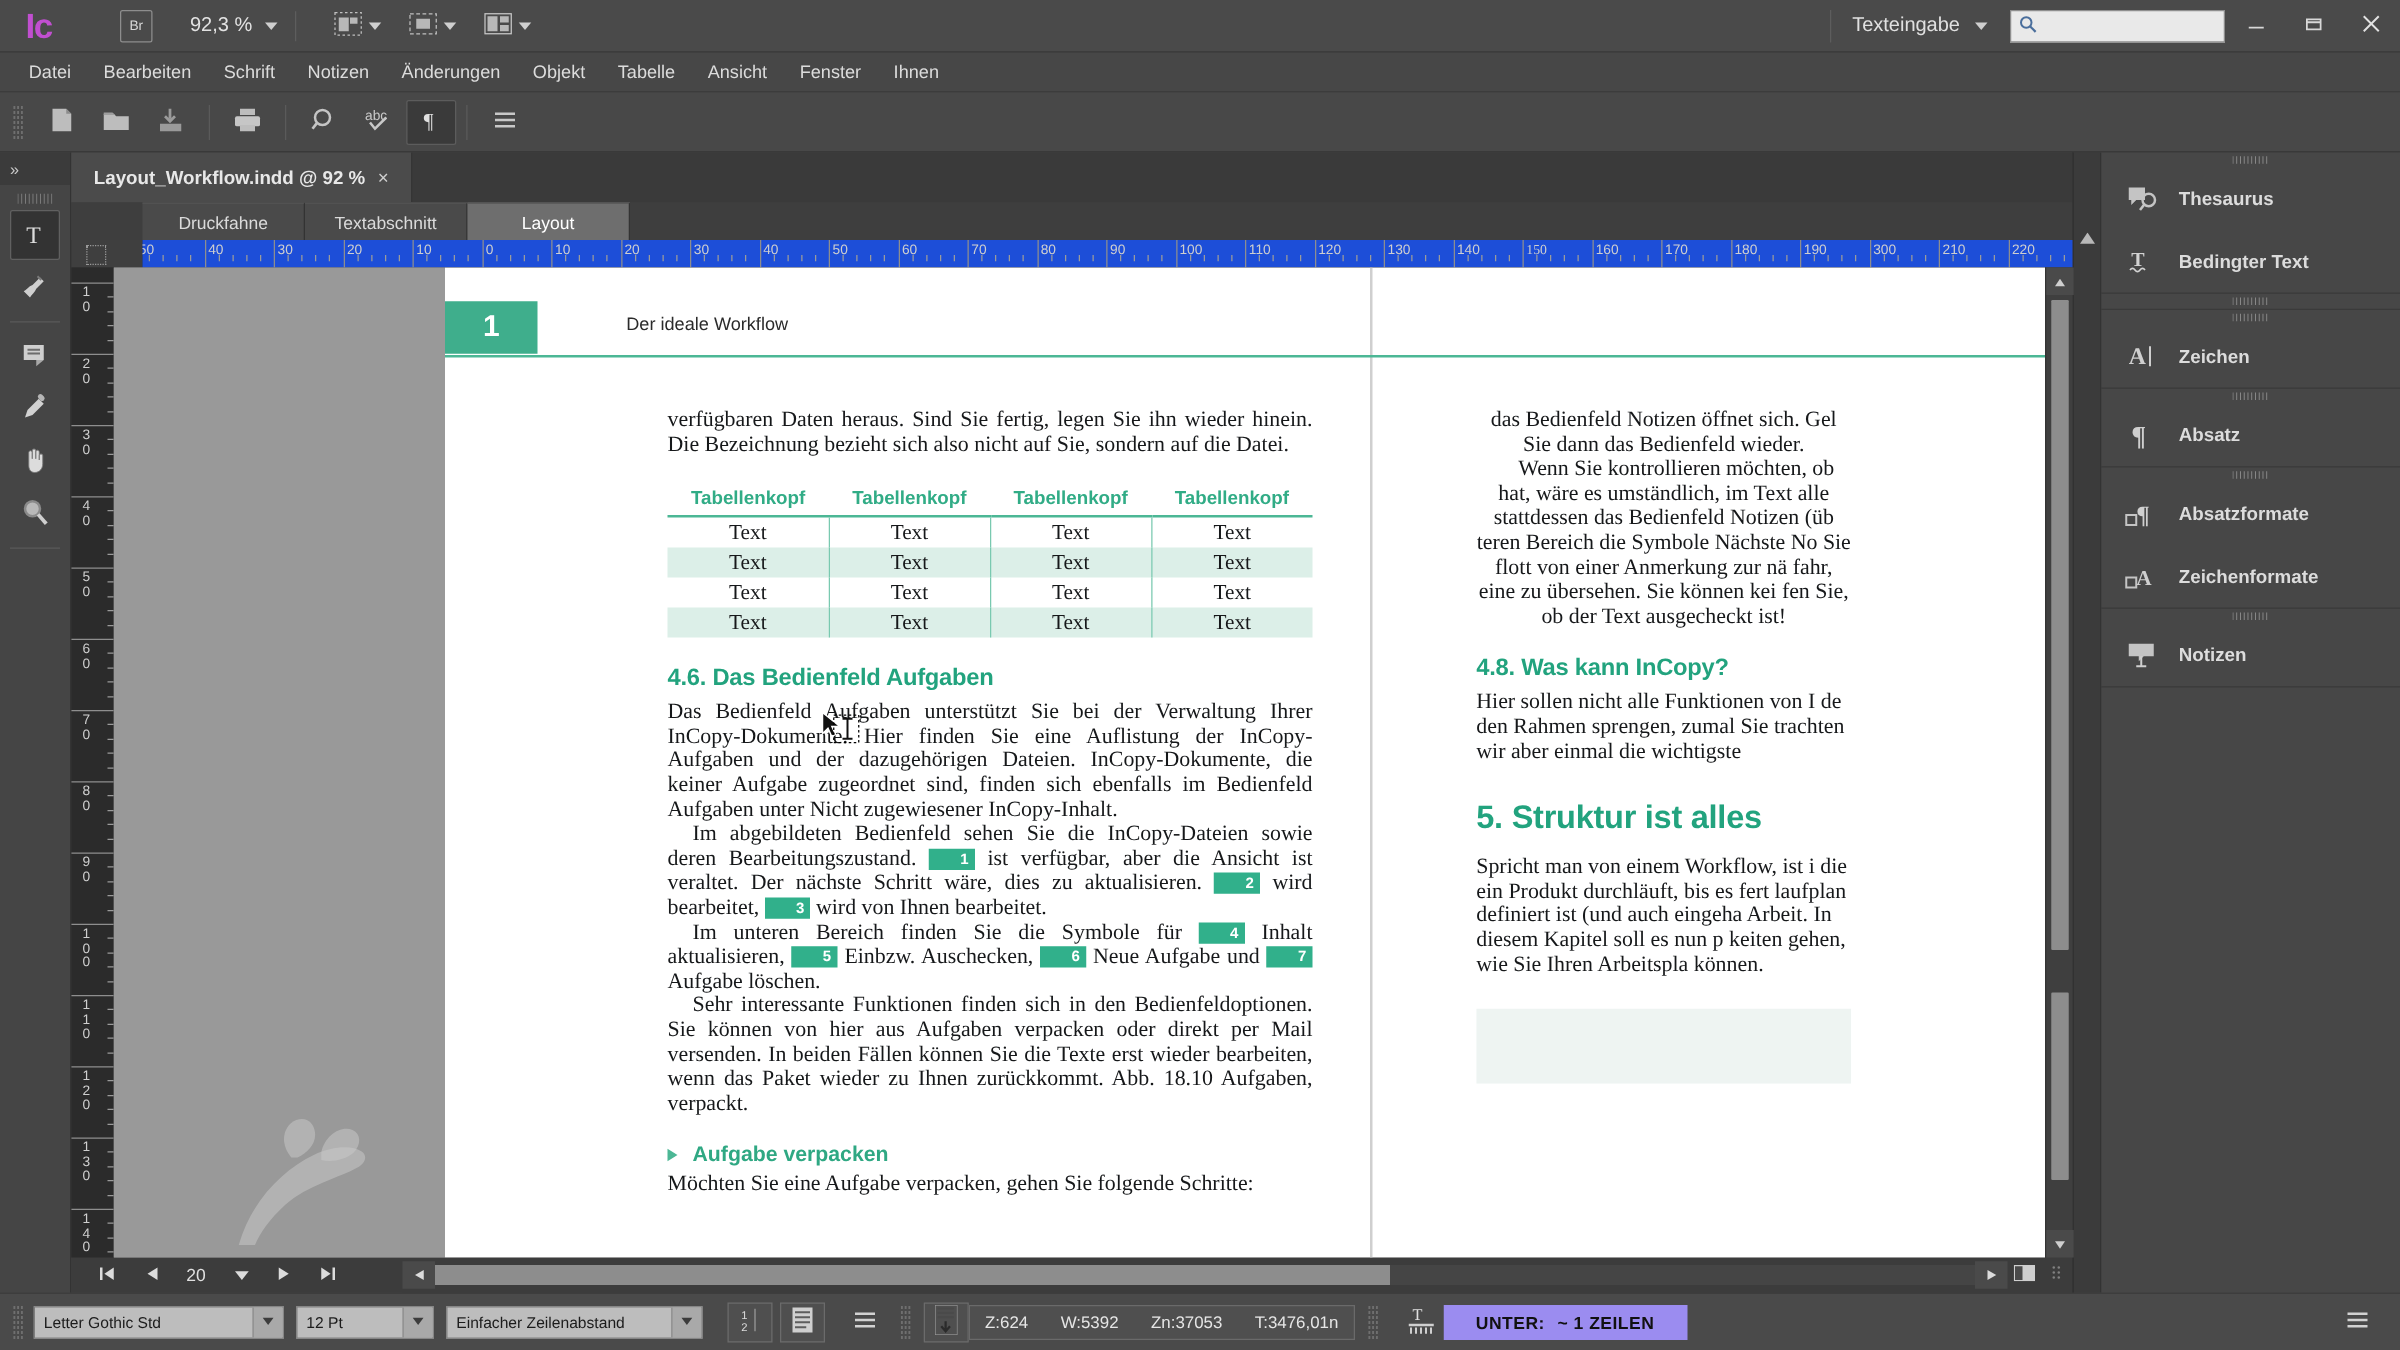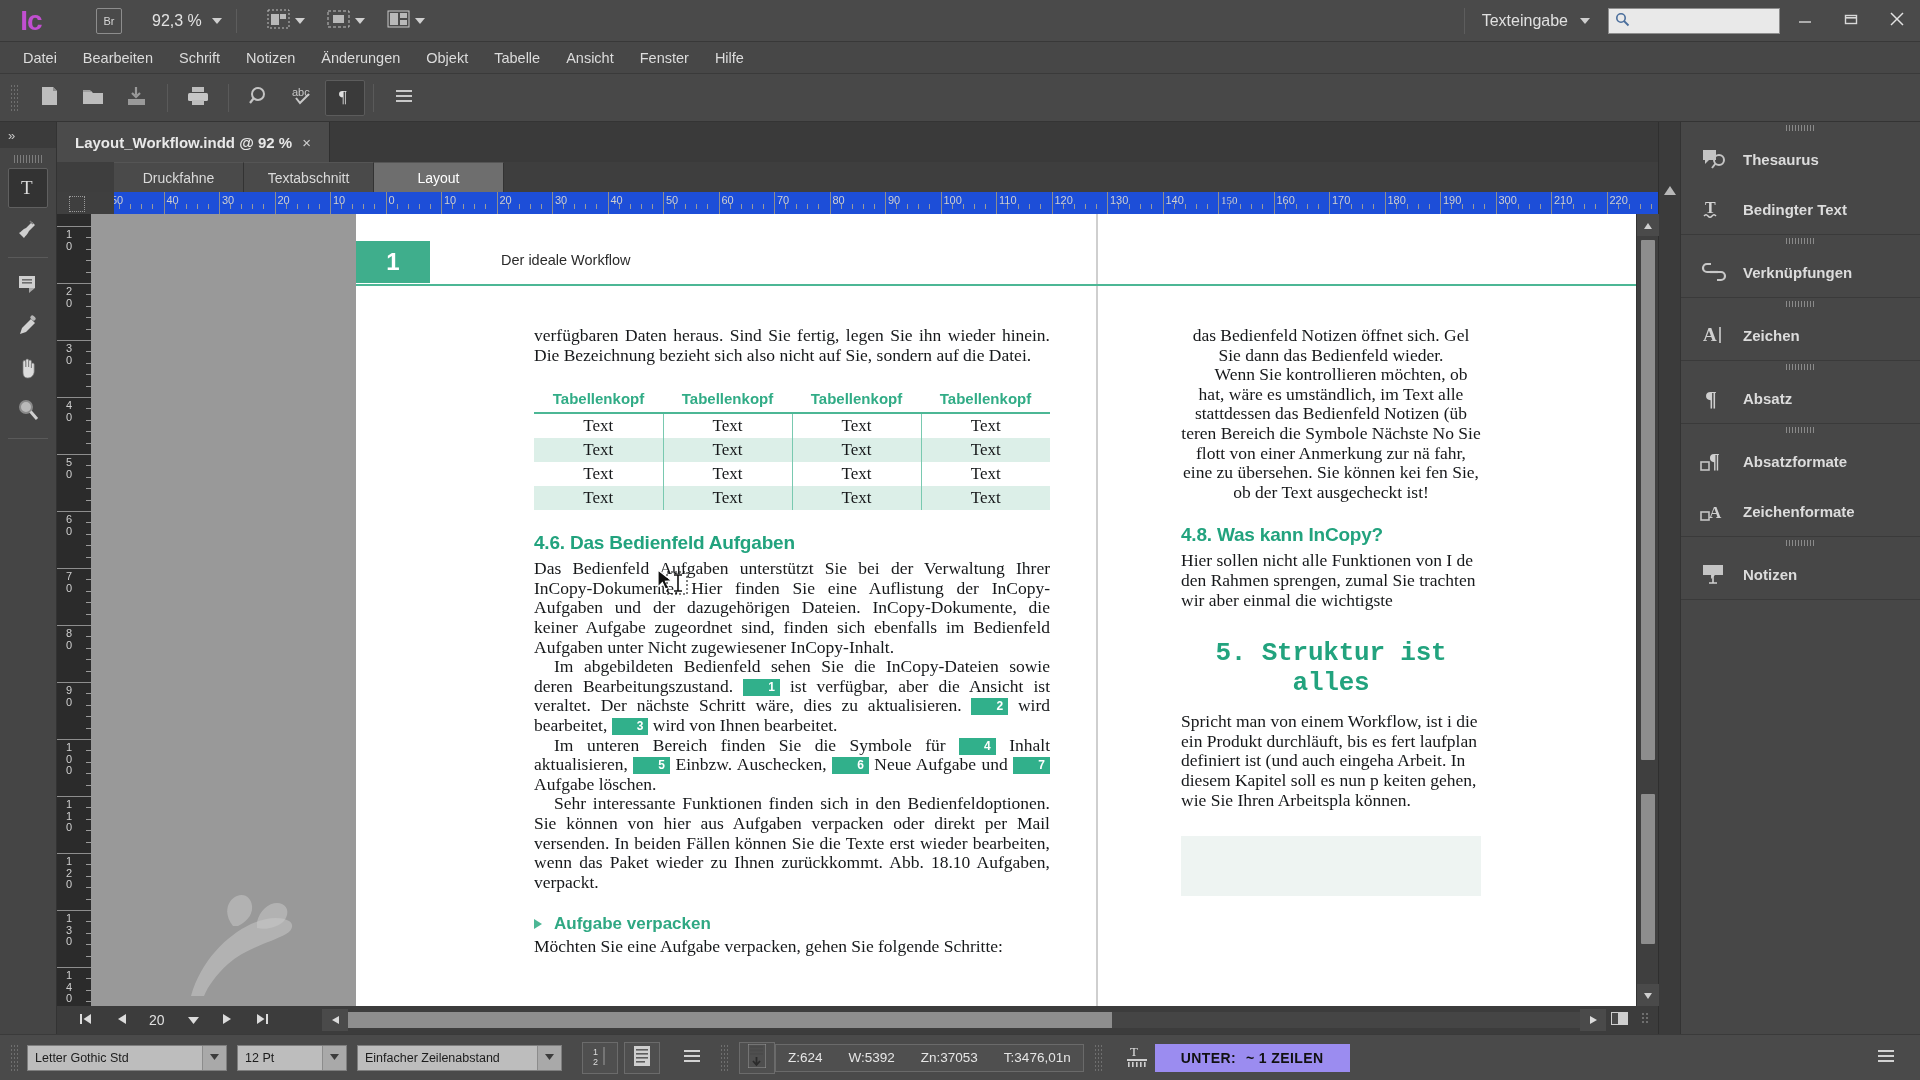--- a/index.html
+++ b/index.html
@@ -134,22 +134,22 @@
 
   .colL { position:absolute; left:443px; top:112px; width:516px; }
   .colR { position:absolute; left:1090px; top:112px; width:300px; overflow:hidden; }
 
   .body-serif { font-family:"Liberation Serif", serif; font-size:17.5px; color:#16181a;
      line-height:1.12; text-align:justify; }
   .body-serif p { margin-bottom:0; text-indent:0; }
   .body-serif p.ind { text-indent:20px; }
   .h2 { font-family:"Liberation Sans", sans-serif; font-weight:bold; color:#22a37e;
     font-size:19px; letter-spacing:-0.2px; margin:22px 0 5px; }
-  .h1 { font-family:Liberation Mono, monospace; font-weight:bold; color:#22a37e;
-    font-size:26px; letter-spacing:-0.2px; margin:28px 0 14px;text-align:center; }
+  .h1 { font-family:Liberation Sans, sans-serif; font-weight:bold; color:#22a37e;
+    font-size:26px; letter-spacing:-0.2px; margin:28px 0 14px; }
   .h3 { font-family:"Liberation Sans", sans-serif; font-weight:bold; color:#2fa883;
     font-size:17px; margin:22px 0 3px; display:flex; gap:12px; align-items:center;}
   .h3 .tri { width:0;height:0;border-top:5px solid transparent;border-bottom:5px solid transparent;
      border-left:8px solid #4cb795; }
   .num { display:inline-block; background:#31b08b; color:#fff; font-family:"Liberation Sans",sans-serif;
     font-size:12px; font-weight:bold; padding:1px 5px; line-height:1.25; vertical-align:1px; }
 
   table.doc-t { border-collapse:collapse; width:516px; margin-top:22px; font-family:"Liberation Serif", serif;}
   table.doc-t th {
     font-family:"Liberation Sans", sans-serif; font-weight:bold; color:#31ac86; font-size:15px;
@@ -299,21 +299,21 @@
   <div class="menubar">
     <div class="menuitem">Datei</div>
     <div class="menuitem">Bearbeiten</div>
     <div class="menuitem">Schrift</div>
     <div class="menuitem">Notizen</div>
     <div class="menuitem">Änderungen</div>
     <div class="menuitem">Objekt</div>
     <div class="menuitem">Tabelle</div>
     <div class="menuitem">Ansicht</div>
     <div class="menuitem">Fenster</div>
-    <div class="menuitem">Hilfe</div>
+    <div class="menuitem">Ihnen</div>
   </div>
 
   <div class="appbar">
     <div class="grip"></div>
     <div class="ab-btn">
       <span><svg width="22" height="22" viewBox="0 0 22 22">
             <path d="M4 2h11l4 4v14H4z" fill="#bdbdbd"></path>
             <path d="M15 2v4h4z" fill="#8c8c8c"></path>
           </svg></span>
     </div>
@@ -906,29 +906,20 @@
               </svg>
           </span>
           <span>Bedingter Text</span>
         </div>
       </div>
 
       <div class="pgroup">
         <div class="pgrip">
             <i></i>
           </div>
-        <div class="pitem">
-          <span class="picon">
-            <svg width="28" height="22" viewBox="0 0 28 22">
-                <path d="M11 11H7a4 4 0 010-8h4M17 11h4a4 4 0 010 8h-4" stroke="#c8c8c8" stroke-width="2.2" fill="none"></path>
-                <line x1="10" y1="11" x2="18" y2="11" stroke="#c8c8c8" stroke-width="2.2"></line>
-              </svg>
-          </span>
-          <span>Verknüpfungen</span>
-        </div>
       </div>
 
       <div class="pgroup">
         <div class="pgrip">
             <i></i>
           </div>
         <div class="pitem">
           <span class="picon">
             <svg width="26" height="24" viewBox="0 0 26 24">
                 <text x="2" y="18" font-size="19" fill="#cfcfcf" font-family="Liberation Serif">A</text>

